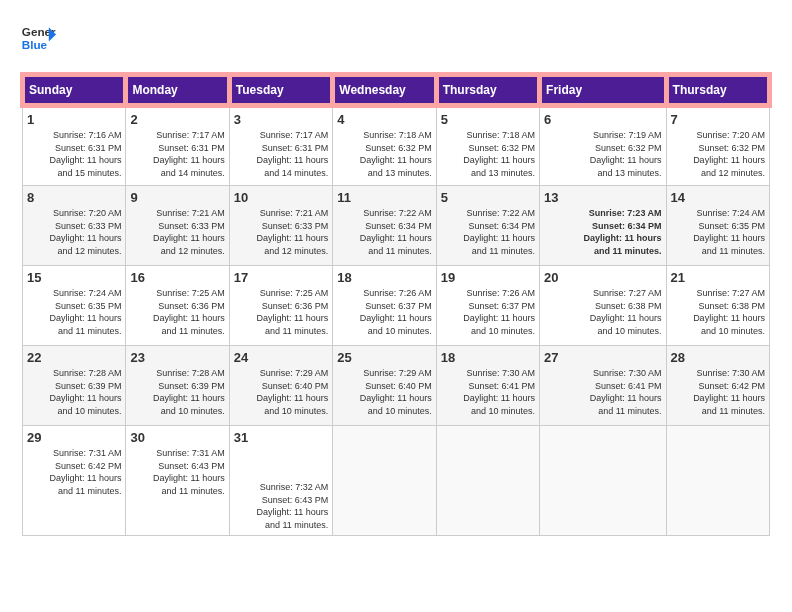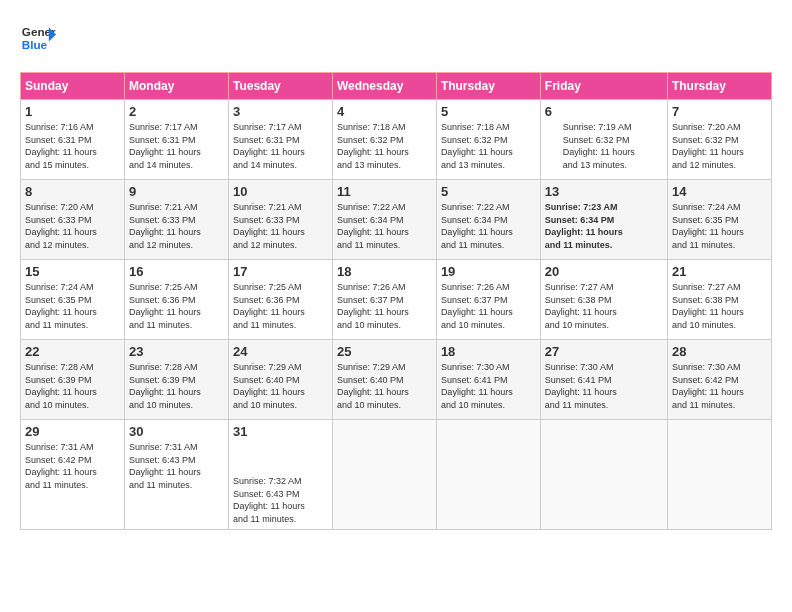--- a/index.html
+++ b/index.html
@@ -36,27 +36,27 @@
     .location {
       font-size: 14px;
       color: #555;
     }
     table {
       width: 100%;
       border-collapse: collapse;
       font-size: 10px;
     }
     thead tr th {
-      background-color: #ec4899;
+      background-color: #4c1d95;
       color: #fff;
       padding: 6px 4px;
       font-size: 12px;
       font-weight: bold;
       text-align: left;
-      border: 1px solid #fca5a5;
+      border: 5px solid #fca5a5;
     }
     tbody tr td {
       border: 1px solid #ccc;
       vertical-align: top;
       padding: 4px;
       height: 80px;
       background: #fff;
     }
     tbody tr:nth-child(even) td {
       background: #f5f5f5;
@@ -65,20 +65,21 @@
       font-size: 13px;
       font-weight: bold;
       color: #333;
       display: block;
       margin-bottom: 2px;
     }
     .day-info {
       font-size: 9px;
       color: #333;
       line-height: 1.4;
+      text-align: right;
     }
     .empty-cell {
       background: #f9f9f9 !important;
     }
   </style>
 </head>
 <body>
 
 <div class="header">
   <div class="logo">

